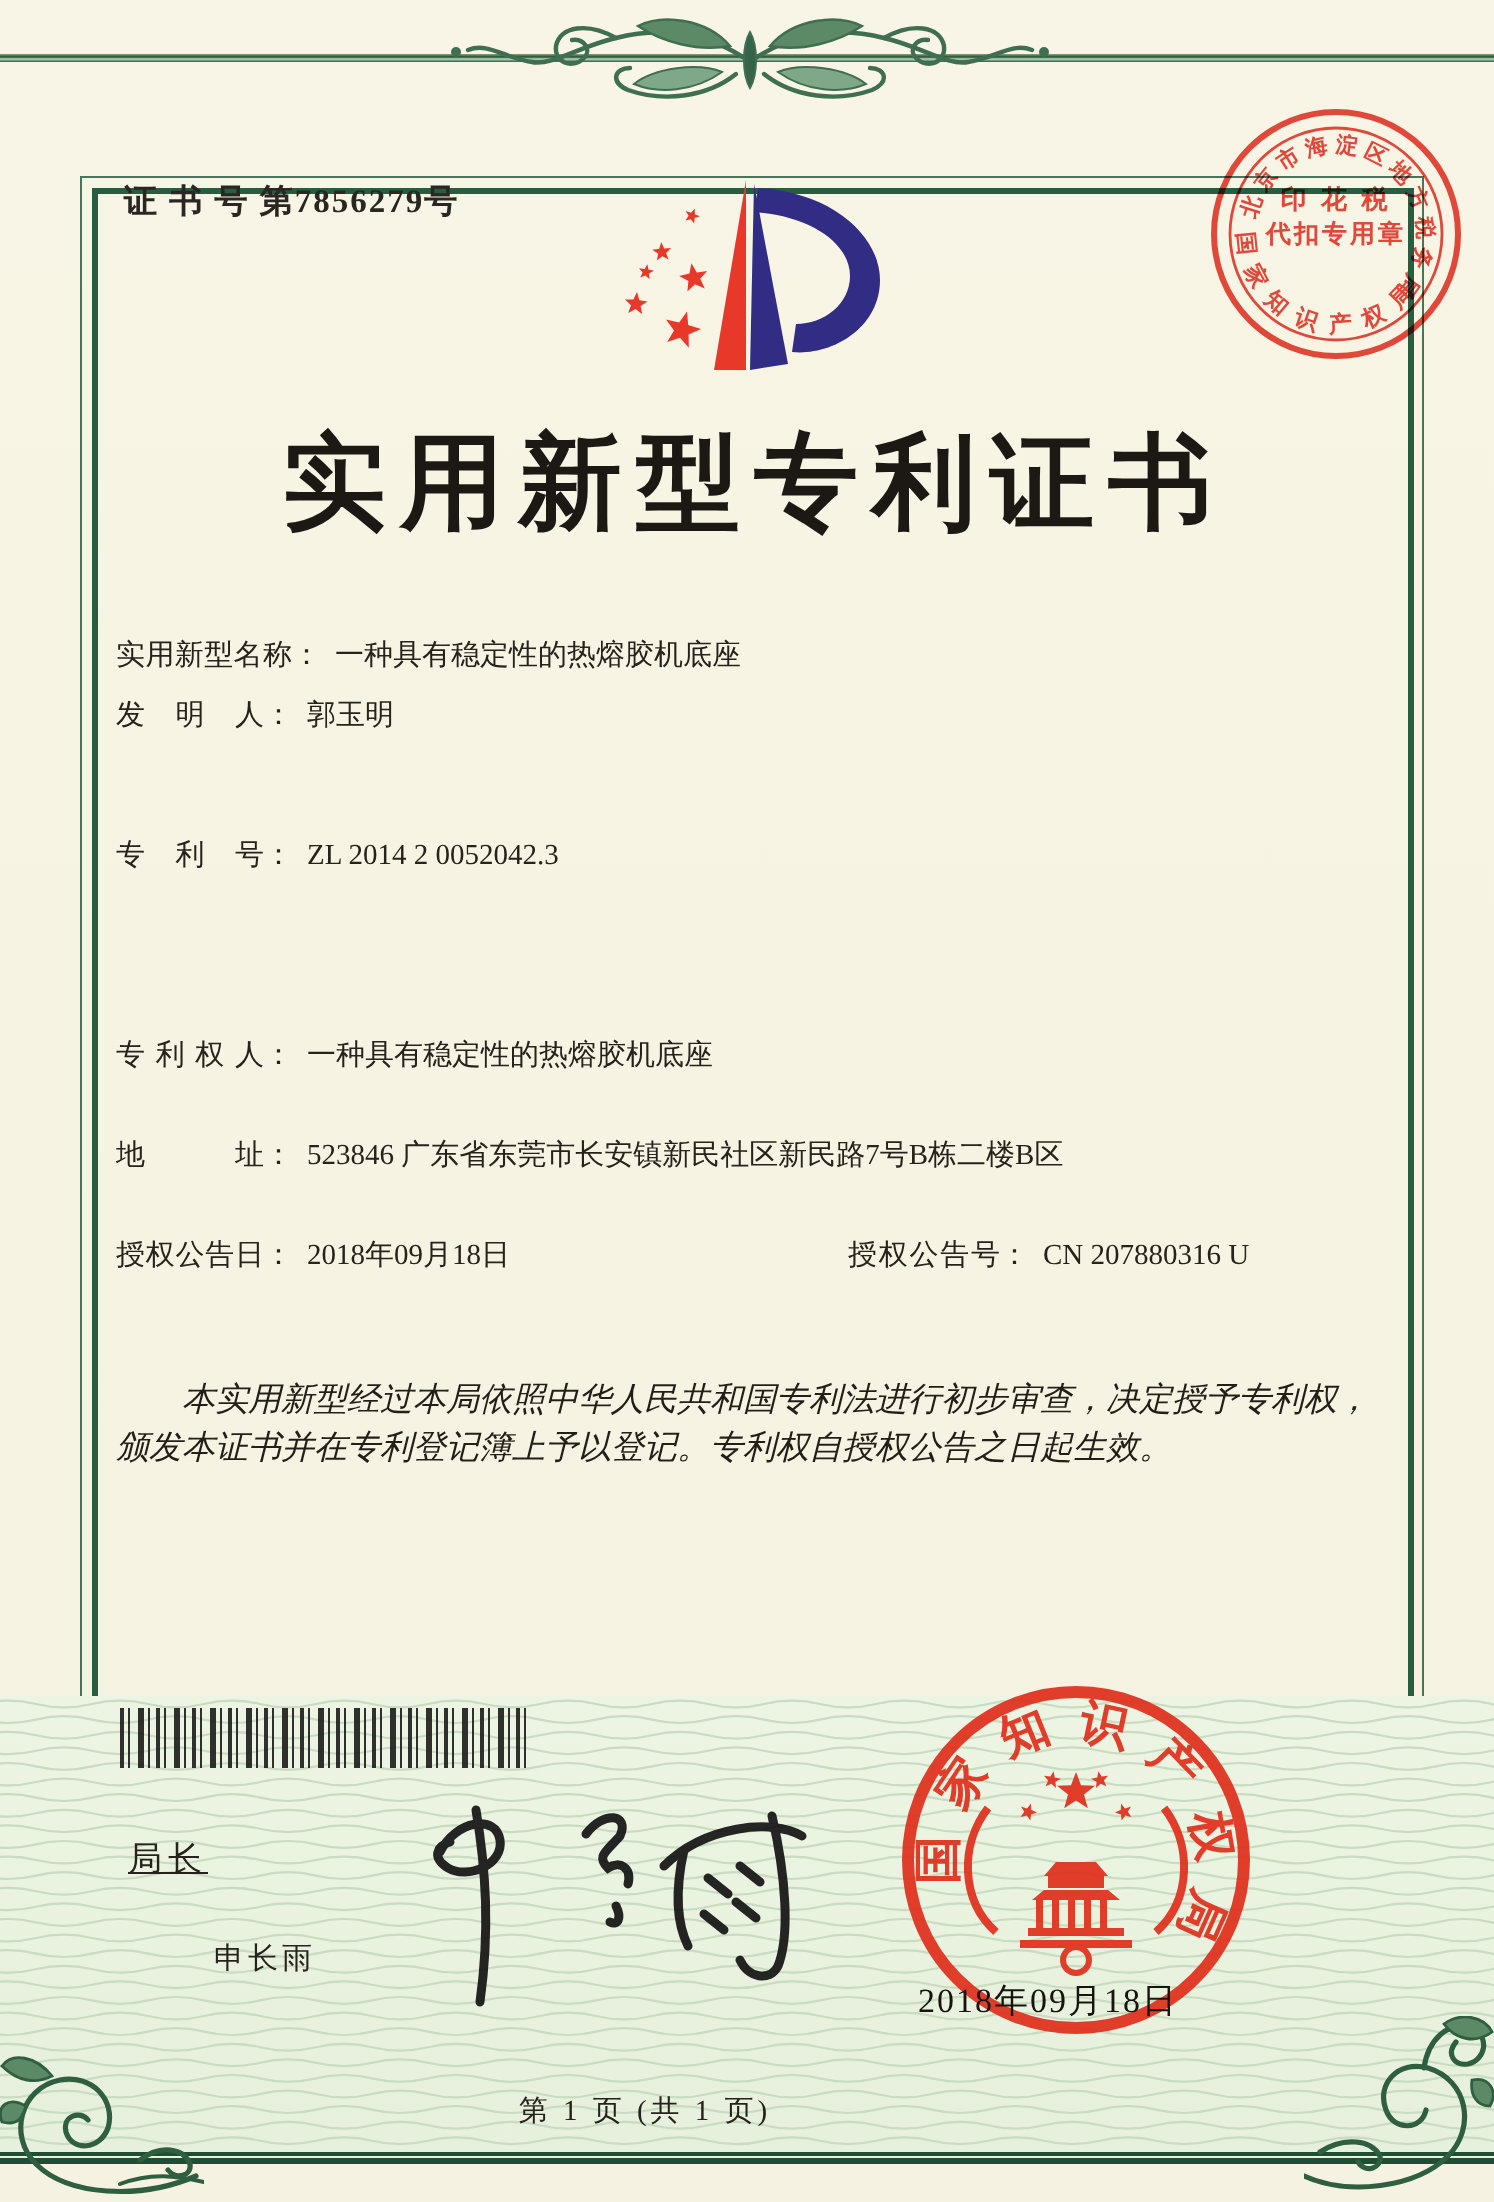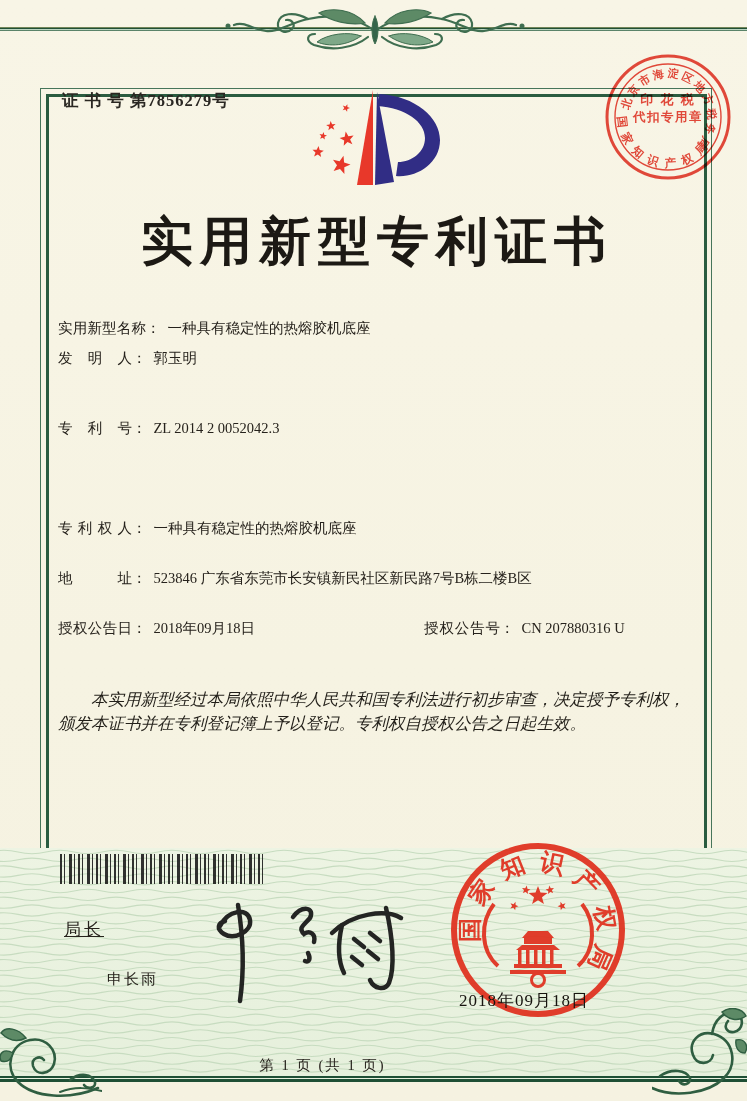--- a/index.html
+++ b/index.html
@@ -41,21 +41,21 @@
              border-bottom:1px solid #e8f1de;box-shadow:0 3px 0 #1e4f35;}
   .barcode{position:absolute;left:60px;top:6px;width:206px;height:30px;opacity:.88;
            background:repeating-linear-gradient(90deg,#161616 0 2px,rgba(0,0,0,0) 2px 4px,
            #161616 4px 5px,rgba(0,0,0,0) 5px 9px,#161616 9px 12px,rgba(0,0,0,0) 12px 14px,
            #161616 14px 15px,rgba(0,0,0,0) 15px 18px);}
   .sig-title{position:absolute;left:64px;top:70px;font-size:17px;letter-spacing:3px;text-decoration:underline;}
   .sig-name{position:absolute;left:64px;top:122px;font-size:15px;letter-spacing:2px;margin-left:43px;}
   .signature{position:absolute;left:190px;top:45px;}
   .seal{position:absolute;left:444px;top:-10px;}
   .seal-date{position:absolute;left:459px;top:141px;font-size:17px;letter-spacing:1px;color:#17140f;}
-  .pagefoot{position:absolute;left:0;top:208px;width:645px;text-align:center;font-size:14.5px;letter-spacing:2px;}
+  .pagefoot{position:absolute;left:0;top:198px;width:645px;text-align:center;font-size:14.5px;letter-spacing:2px;}
   .fl-bl{position:absolute;left:0;top:1026px;}
   .fl-br{position:absolute;left:652px;top:1008px;}
   .tax{position:absolute;left:601px;top:50px;mix-blend-mode:multiply;}
   svg text{font-family:"Liberation Serif","DejaVu Serif",serif;}
 </style>
 </head>
 <body>
 
 <div class="page">
 

